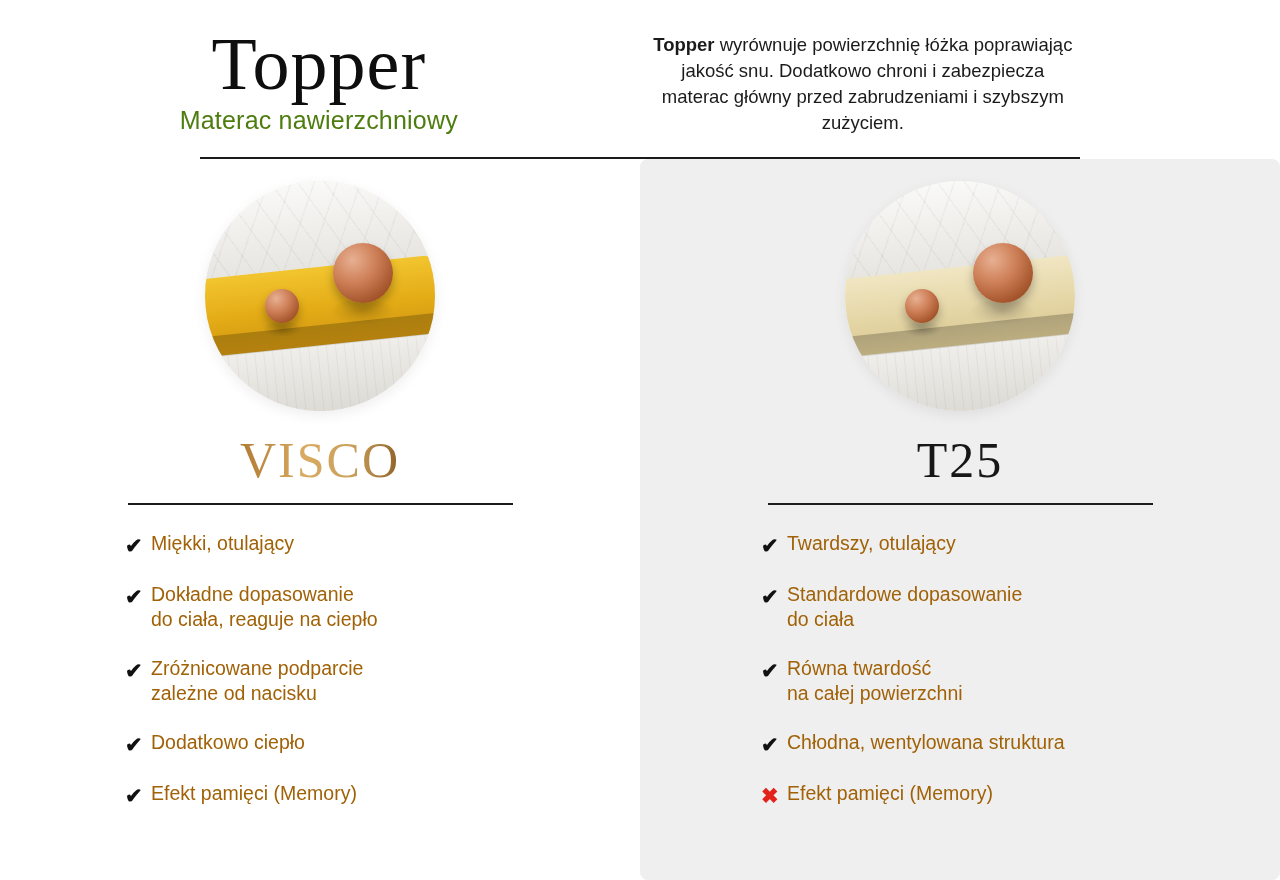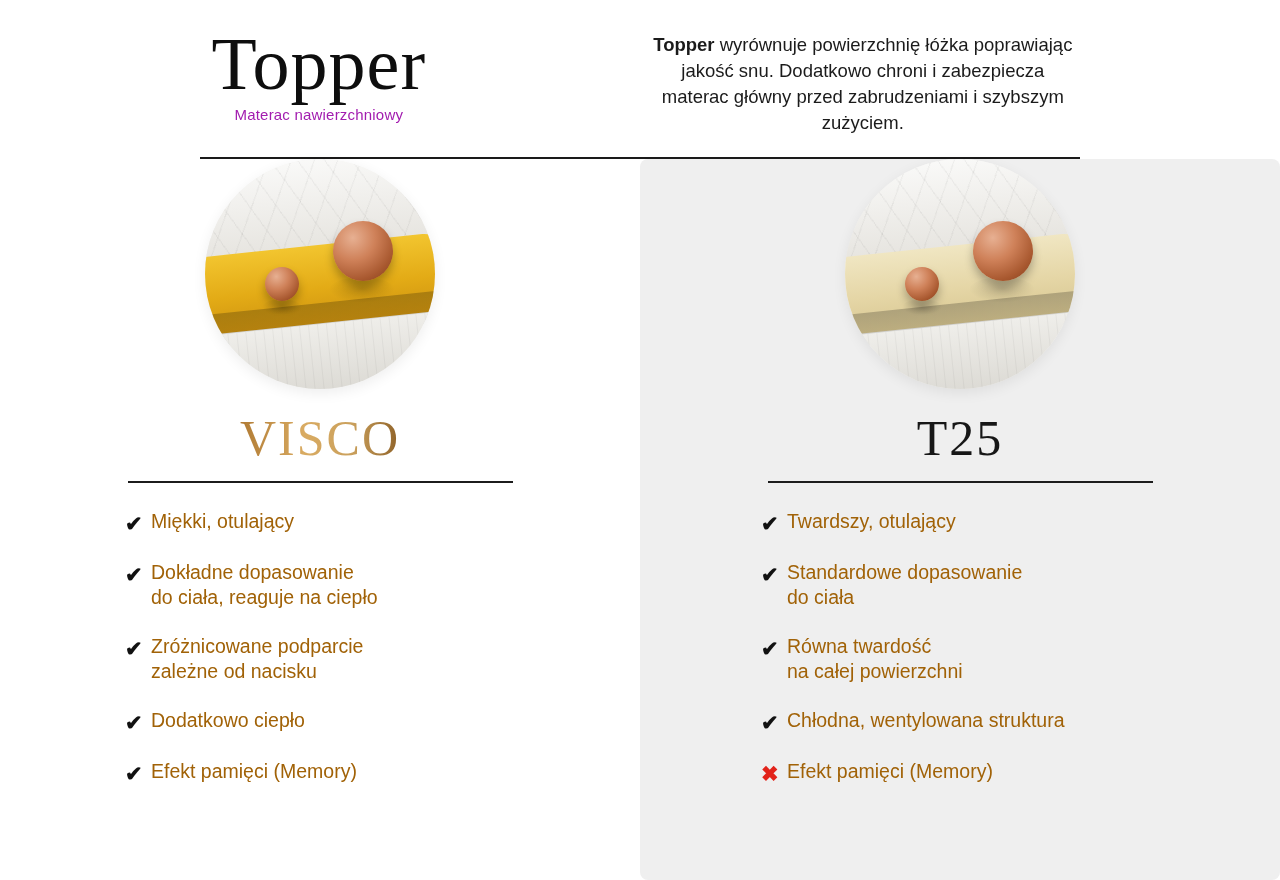--- a/index.html
+++ b/index.html
@@ -35,22 +35,22 @@
   .title {
     font-family: "Liberation Serif", serif;
     font-size: 74px;
     line-height: 80px;
     letter-spacing: 1px;
     color: #0e0e0e;
     font-weight: 400;
     margin: 0;
   }
   .subtitle {
-    font-size: 15px;
-    color: #a21caf;
+    font-size: 25px;
+    color: #4d7c0f;
     margin-top: 2px;
     letter-spacing: .2px;
   }
   .header-right {
     width: 640px;
     padding: 14px 200px 0 12px;
     box-sizing: border-box;
     text-align: center;
   }
   .lead {
@@ -82,20 +82,21 @@
   }
   .col {
     width: 50%;
     box-sizing: border-box;
     position: relative;
   }
   .col.left  { background: #ffffff; }
   .col.right { background: #efefef; border-radius: 8px; }
 
   .col-inner {
+    padding-top: 22px;
     display: flex;
     flex-direction: column;
     align-items: center;
   }
 
   
   .photo {
     width: 230px;
     height: 230px;
     border-radius: 50%;

